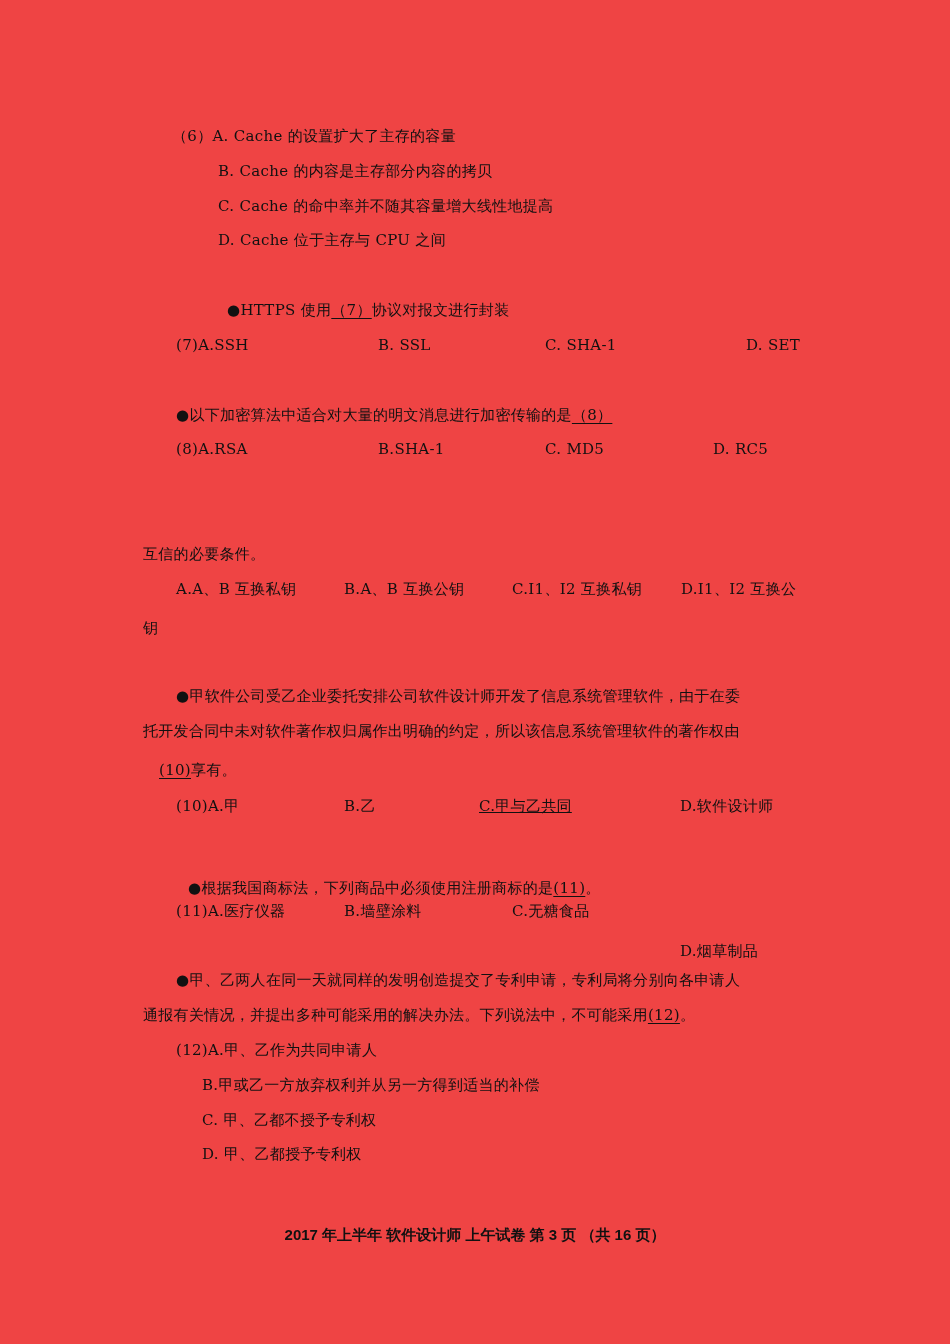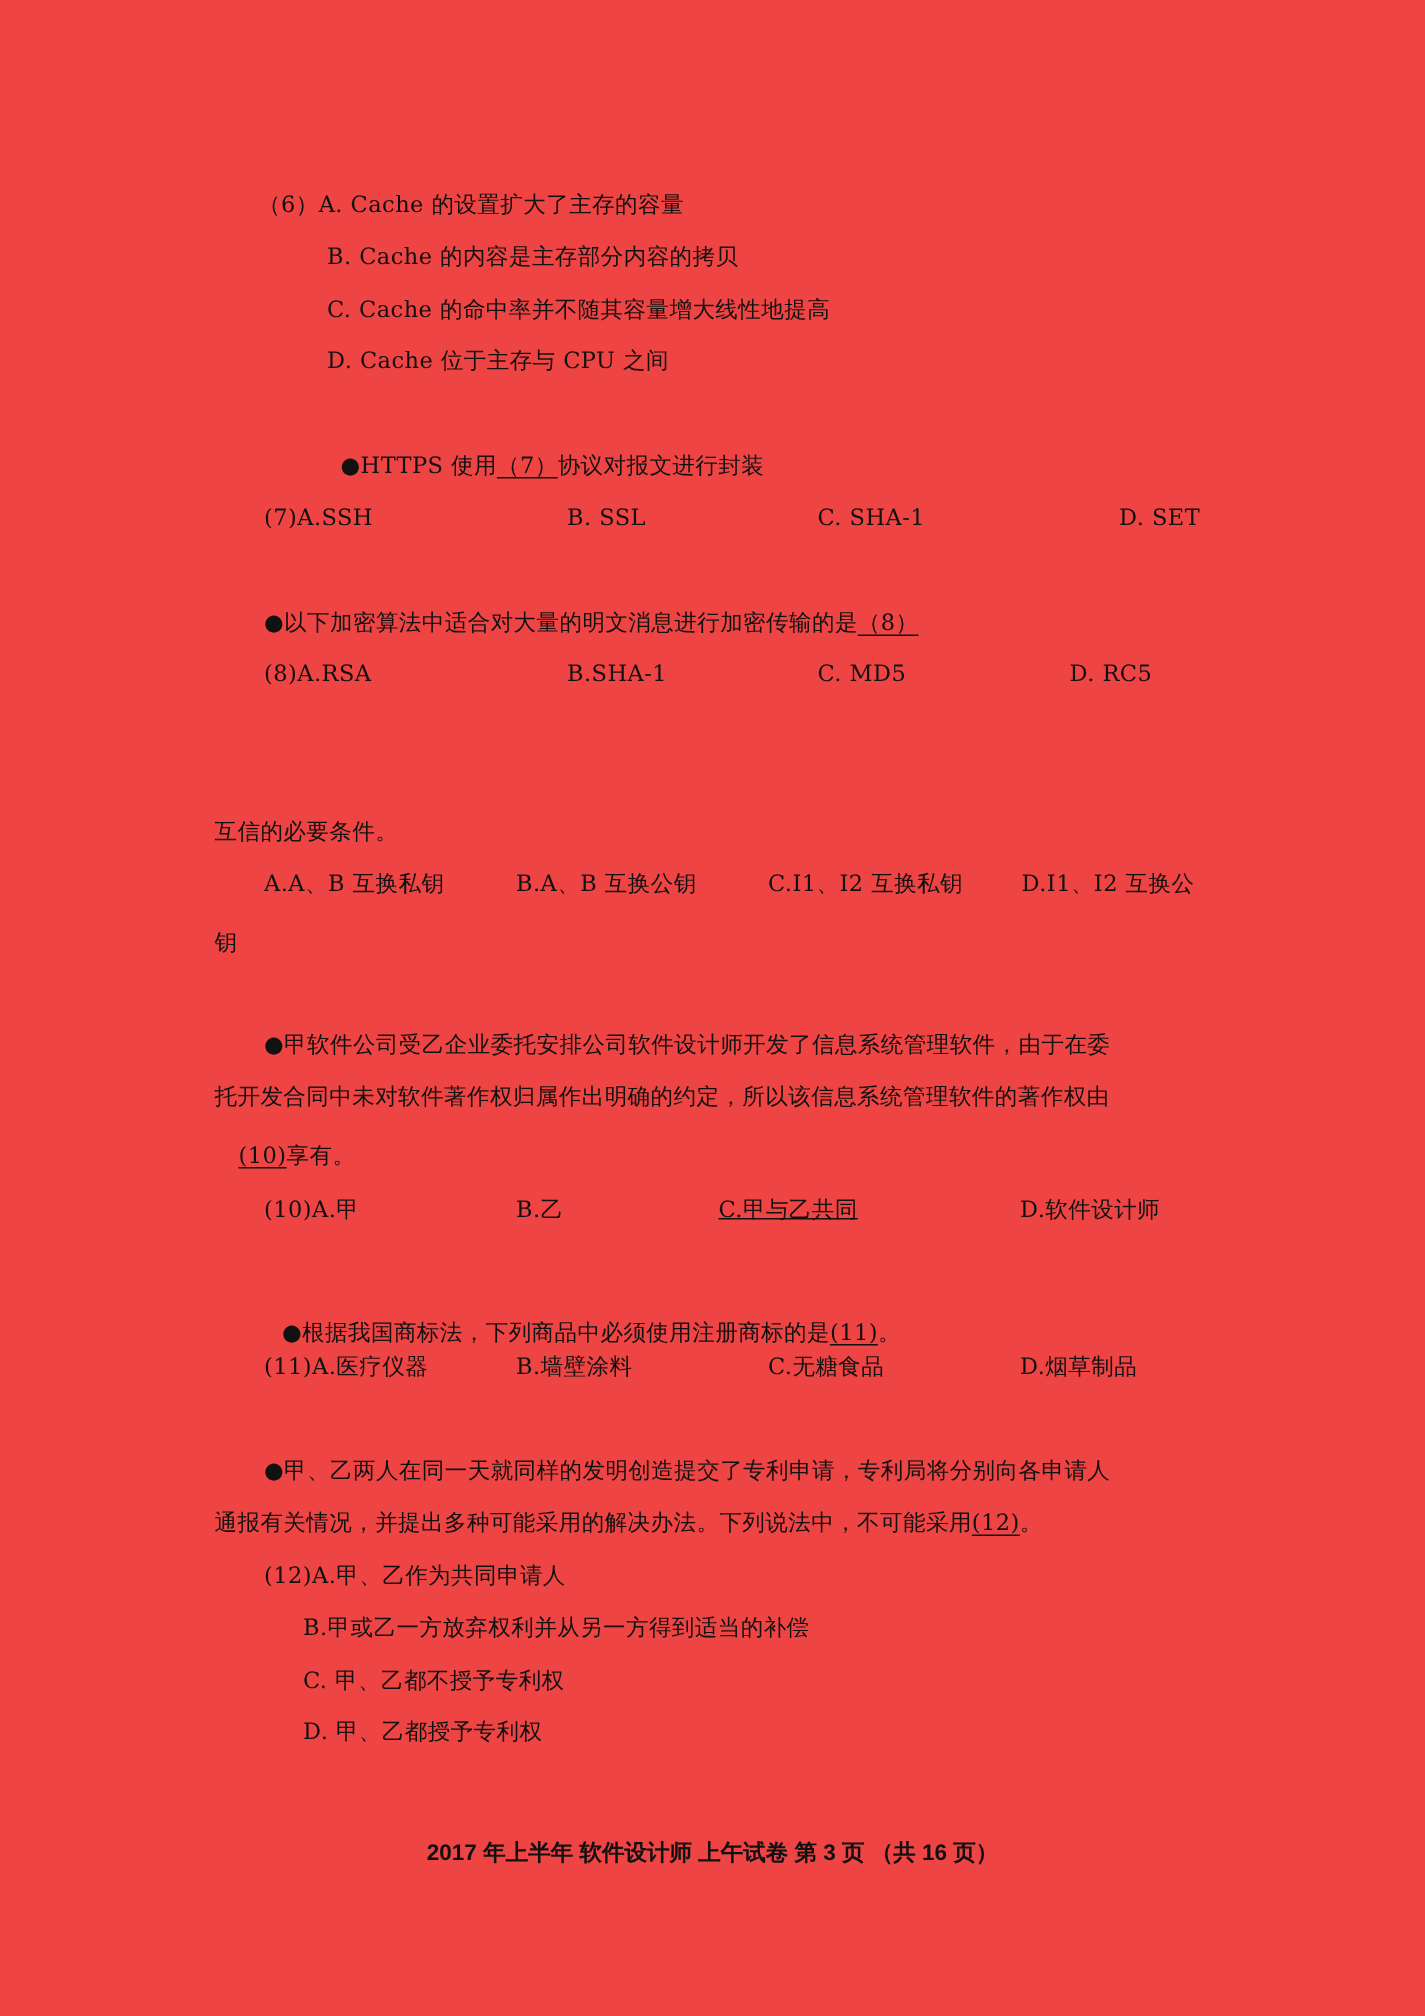--- a/index.html
+++ b/index.html
@@ -66,21 +66,21 @@
     <span class="opt" style="left:680px;">D.软件设计师</span>
   </div>
 
   <div class="line" style="top:866px;left:188px;margin-top:12px;">
     <span class="bullet">●</span><span>根据我国商标法，下列商品中必须使用注册商标的是</span><span class="u">(11)</span><span>。</span>
   </div>
   <div class="line" style="top:901px;left:0;width:950px;">
     <span class="opt" style="left:176px;">(11)A.医疗仪器</span>
     <span class="opt" style="left:344px;">B.墙壁涂料</span>
     <span class="opt" style="left:512px;">C.无糖食品</span>
-    <span class="opt" style="left:680px;">D.烟草制品</span>
+    <span class="opt" style="left:680px;margin-top:40px;">D.烟草制品</span>
   </div>
 
   <div class="line" style="top:970px;left:176px;">
     <span class="bullet">●</span><span>甲、乙两人在同一天就同样的发明创造提交了专利申请，专利局将分别向各申请人</span>
   </div>
   <div class="line" style="top:1005px;left:143px;">
     <span>通报有关情况，并提出多种可能采用的解决办法。下列说法中，不可能采用</span><span class="u">(12)</span><span>。</span>
   </div>
   <div class="line" style="top:1040px;left:176px;">(12)A.甲、乙作为共同申请人</div>
   <div class="line" style="top:1075px;left:202px;">B.甲或乙一方放弃权利并从另一方得到适当的补偿</div>

